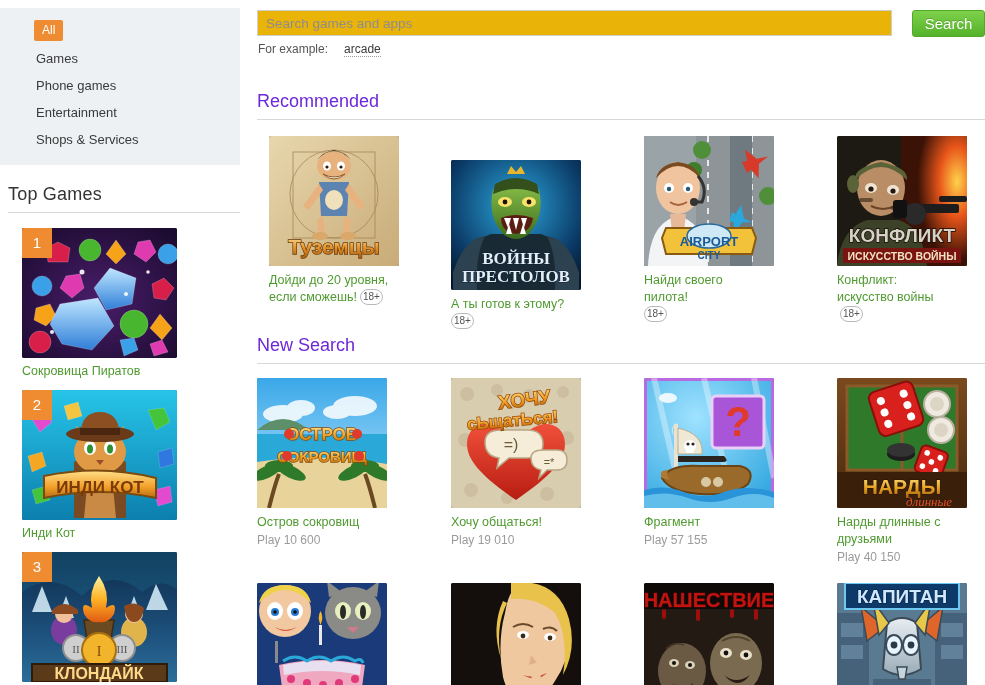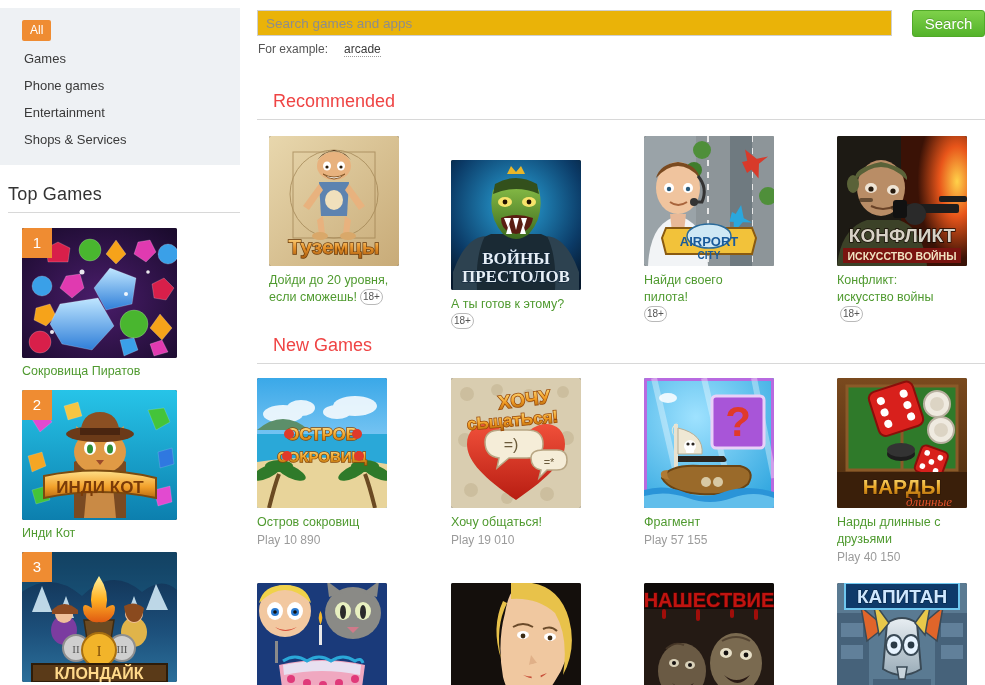--- a/index.html
+++ b/index.html
@@ -28,21 +28,21 @@
     left: 0;
     top: 0;
     width: 240px;
     height: 685px;
   }
   .nav-box {
     position: absolute;
     left: 0;
     top: 8px;
     width: 240px;
-    padding: 12px 0 12px 0;
+    padding: 12px 0 12px 12px;
     background: #eef1f4;
     box-sizing: border-box;
   }
   .nav-item {
     display: block;
     padding: 5px 0 5px 24px;
     font-size: 13px;
     color: #3a3a3a;
     line-height: 17px;
     cursor: pointer;
@@ -177,23 +177,23 @@
   .example-link {
     color: #3a3a3a;
     border-bottom: 1px dotted #9a9a9a;
     text-decoration: none;
     margin-left: 16px;
     cursor: pointer;
   }
 
   .main-section-title {
     position: absolute;
-    left: 16px;
+    left: 0;
     font-size: 18px;
-    color: #ef4444;
+    color: #6d28d9;
   }
   .main-section-rule {
     position: absolute;
     left: 0;
     width: 728px;
     border-top: 1px solid #d8d8d8;
   }
   #recommended-title { top: 91px; }
   #recommended-rule  { top: 119px; }
   #newgames-title    { top: 335px; }
@@ -619,21 +619,21 @@
               <text x="65" y="106" font-family="'Liberation Sans',sans-serif" font-size="19" font-weight="bold" fill="#d8d2c6" stroke="#140a04" stroke-width="1.3" paint-order="stroke" text-anchor="middle">КОНФЛИКТ</text>
               <rect x="6" y="112" width="118" height="15" fill="#7a1410"></rect>
               <text x="65" y="124" font-family="'Liberation Sans',sans-serif" font-size="10.5" font-weight="bold" fill="#f0e2c0" text-anchor="middle">ИСКУССТВО ВОЙНЫ</text>
             </svg>
           </div>
         </div>
         <a class="card-caption"><span>Конфликт: искусство войны</span><span class="age-badge">18+</span></a>
       </div>
     </div>
 
-    <div class="main-section-title" id="newgames-title">New Games</div>
+    <div class="main-section-title" id="newgames-title">New Search</div>
     <div class="main-section-rule" id="newgames-rule"></div>
 
     <div class="grid" id="newgames-grid">
 
       <div class="card" style="left:0px;">
         <div class="card-thumb">
           <div class="art">
             <svg viewBox="0 0 130 130" preserveAspectRatio="none">
               <defs>
                 <linearGradient id="isky" x1="0" y1="0" x2="0" y2="1">
@@ -673,21 +673,21 @@
               <text x="65" y="62" font-family="'Liberation Sans',sans-serif" font-size="17" font-weight="bold" fill="url(#goldi)" stroke="#8a4a08" stroke-width="1.4" paint-order="stroke" text-anchor="middle">ОСТРОВ</text>
               <text x="65" y="84" font-family="'Liberation Sans',sans-serif" font-size="15" font-weight="bold" fill="url(#goldi)" stroke="#8a4a08" stroke-width="1.4" paint-order="stroke" text-anchor="middle">СОКРОВИЩ</text>
               <circle cx="32" cy="56" r="5" fill="#e03a2a"></circle>
                 <circle cx="100" cy="56" r="5" fill="#e03a2a"></circle>
               <circle cx="30" cy="78" r="5" fill="#e03a2a"></circle>
                 <circle cx="102" cy="78" r="5" fill="#e03a2a"></circle>
             </svg>
           </div>
         </div>
         <a class="card-caption">Остров сокровищ</a>
-        <span class="play-count">Play 10 890</span>
+        <span class="play-count">Play 10 600</span>
       </div>
 
       <div class="card" style="left:194px;">
         <div class="card-thumb">
           <div class="art">
             <svg viewBox="0 0 130 130" preserveAspectRatio="none">
               <defs>
                 <linearGradient id="redh" x1="0" y1="0" x2="0" y2="1">
                   <stop offset="0%" stop-color="#f0503a"></stop>
                     <stop offset="100%" stop-color="#b81d12"></stop>

